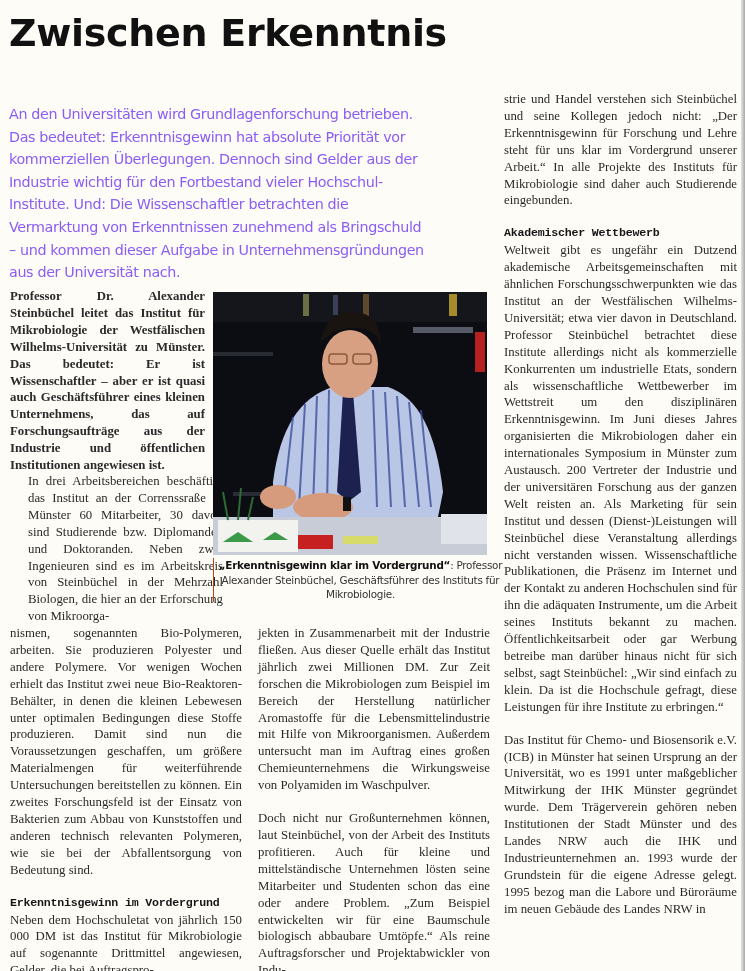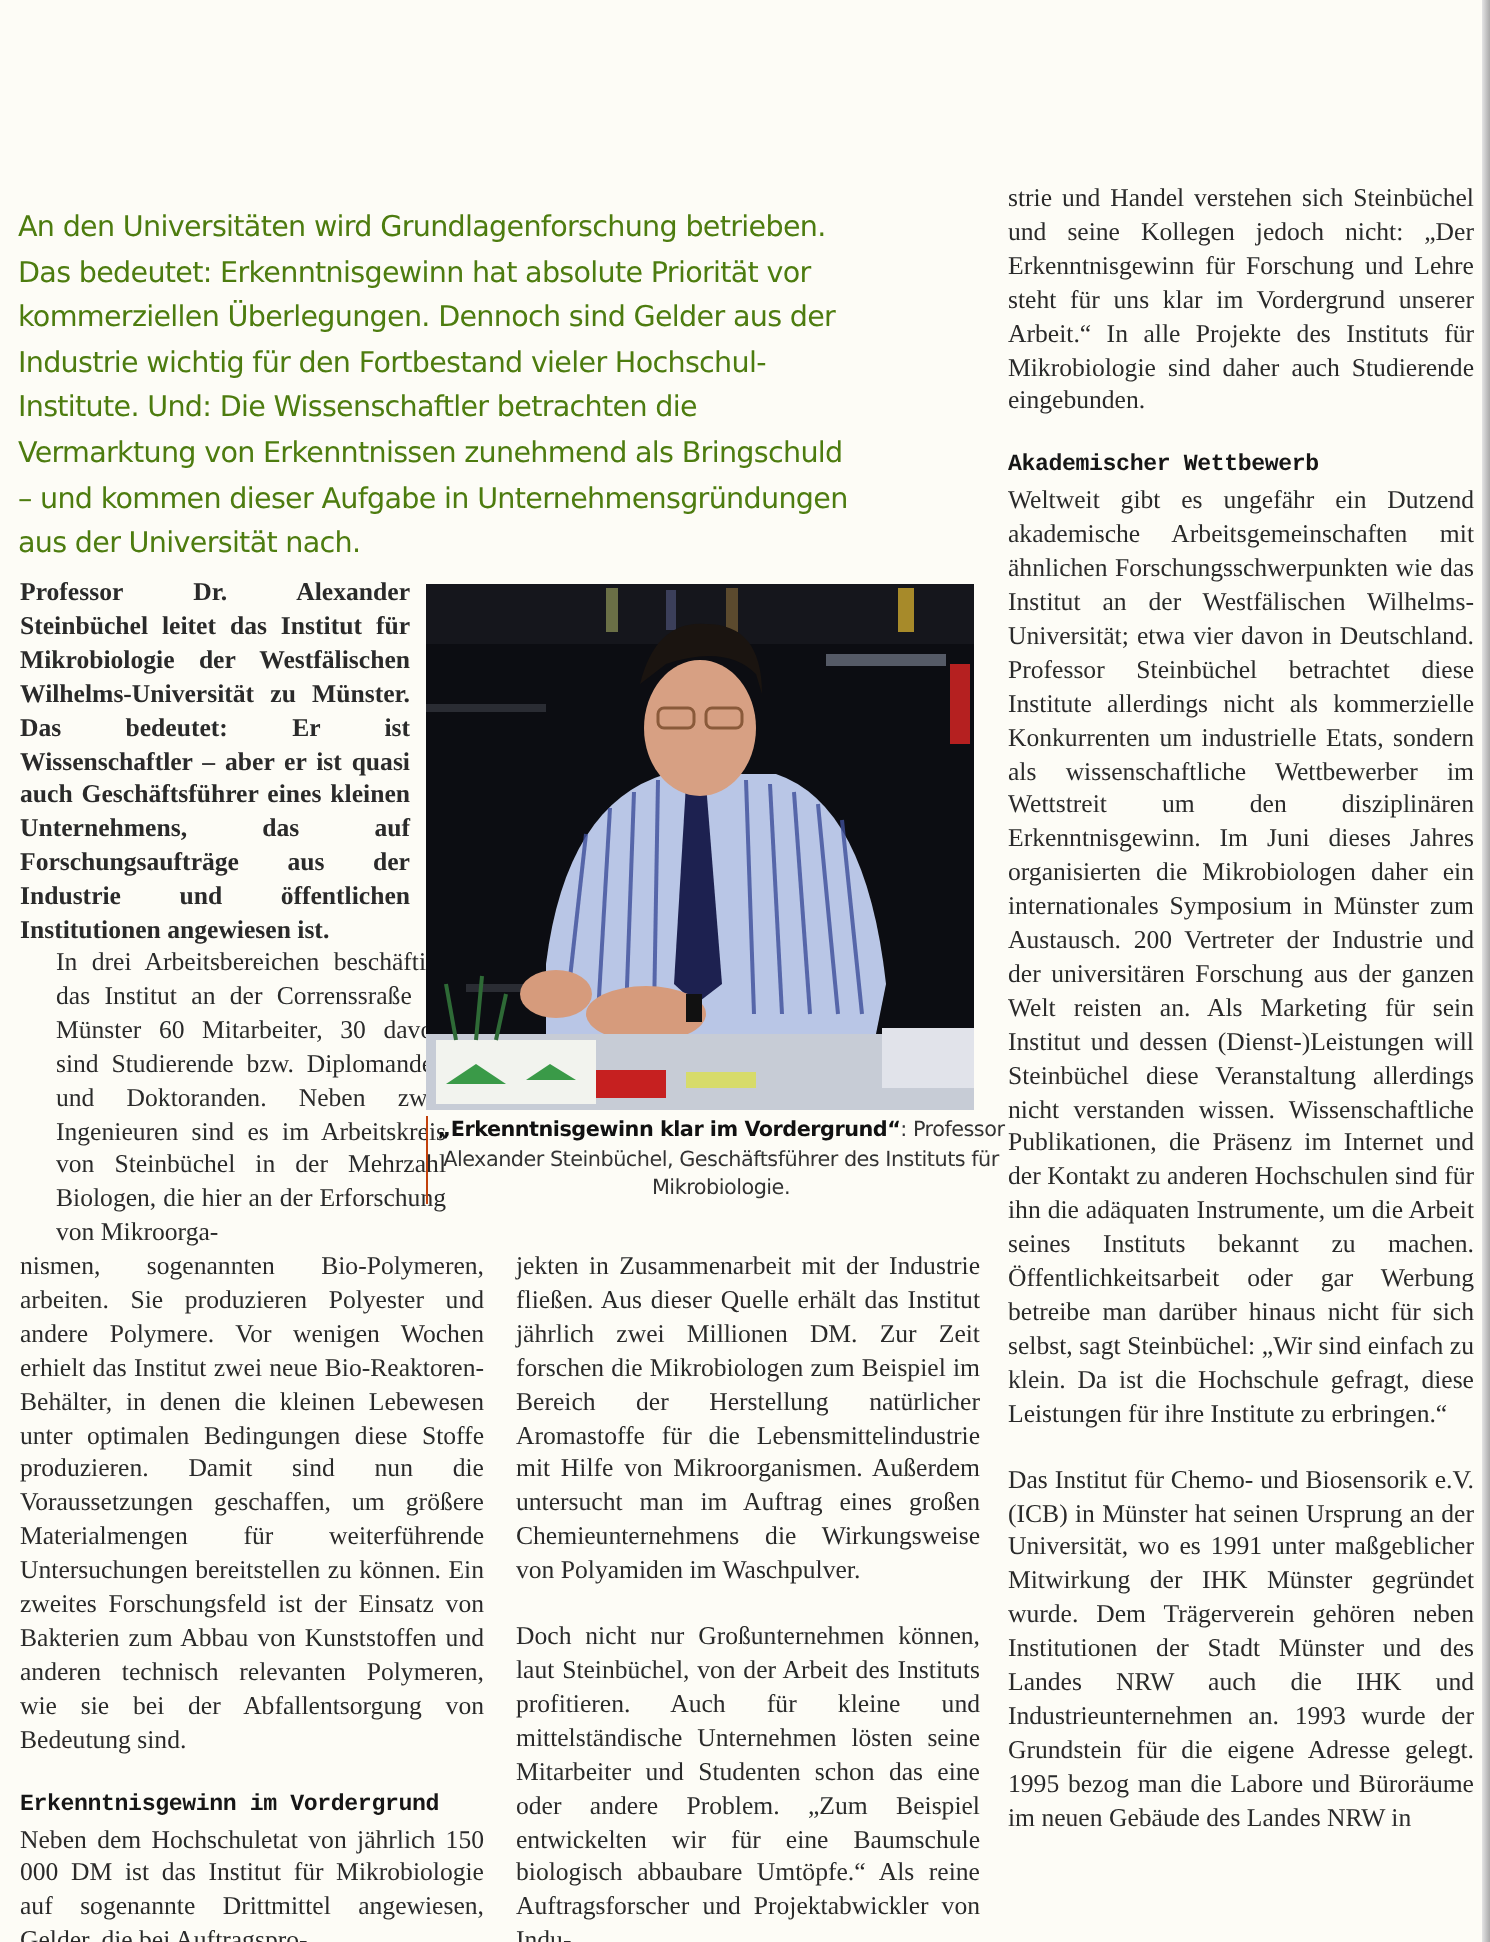--- a/index.html
+++ b/index.html
@@ -10,21 +10,21 @@
     color:#2a2a2a;
   }
   .edge { position:absolute; top:0; right:0; width:4px; height:971px; background:linear-gradient(to right,#e4e4e4,#a9a9a9); }
   h1 {
     position:absolute; left:9px; top:10px; margin:0;
     font-family:"DejaVu Sans", sans-serif; font-weight:600;
     font-size:38px; line-height:46px; color:#111; letter-spacing:-0.3px;
   }
   .lead {
     position:absolute; left:9px; top:103px; width:415px; margin:0;
-    font-family:"DejaVu Sans", sans-serif; font-size:14.3px; line-height:22.6px; color:#4d7c0f;
+    font-family:"DejaVu Sans", sans-serif; font-size:14.3px; line-height:22.6px; color:#8b5cf6;
     letter-spacing:-0.35px;
   }
   .col { position:absolute; margin:0; font-size:12.8px; line-height:16.9px; text-align:justify; hyphens:manual; }
   .col p { margin:0 0 16px 0; }
   .col p.last { margin:0; }
   .col h2 {
     margin:0; font-family:Liberation Mono, monospace; font-weight:bold; font-size:11.6px; line-height:16.9px; color:#161616;
     letter-spacing:-0.2px;
   }
   #col-left-top { left:10px; top:288px; width:195px;font-weight:bold; }
@@ -43,21 +43,21 @@
     text-align:center;
   }
   .caption b { color:#111; }
 </style>
 </head>
 <body>
 
 <div class="edge"></div>
 
 <h1>
-  <br>
+  <span>Zwischen Erkenntnis</span><br>
 </h1>
 
 <p class="lead">An den Universitäten wird Grundlagenforschung betrieben. Das bedeutet: Erkenntnisgewinn hat absolute Priorität vor kommerziellen Überlegungen. Dennoch sind Gelder aus der Industrie wichtig für den Fortbestand vieler Hochschul-Institute. Und: Die Wissenschaftler betrachten die Vermarktung von Erkenntnissen zunehmend als Bringschuld – und kommen dieser Aufgabe in Unternehmensgründungen aus der Universität nach.</p>
 
 <div class="col" id="col-left-top">
   <p>Professor Dr. Alexander Steinbüchel leitet das Institut für Mikrobiologie der Westfälischen Wilhelms-Universität zu Münster. Das bedeutet: Er ist Wissenschaftler – aber er ist quasi auch Geschäftsführer eines kleinen Unternehmens, das auf Forschungsaufträge aus der Industrie und öffentlichen Institutionen angewiesen ist.</p>
 </div>
 
 <div class="col" id="col-left-mid">
   <p class="last">In drei Arbeitsbereichen beschäftigt das Institut an der Correnssraße in Münster 60 Mitarbeiter, 30 davon sind Studierende bzw. Diplomanden und Doktoranden. Neben zwei Ingenieuren sind es im Arbeitskreis von Steinbüchel in der Mehrzahl Biologen, die hier an der Erforschung von Mikroorga-</p>

